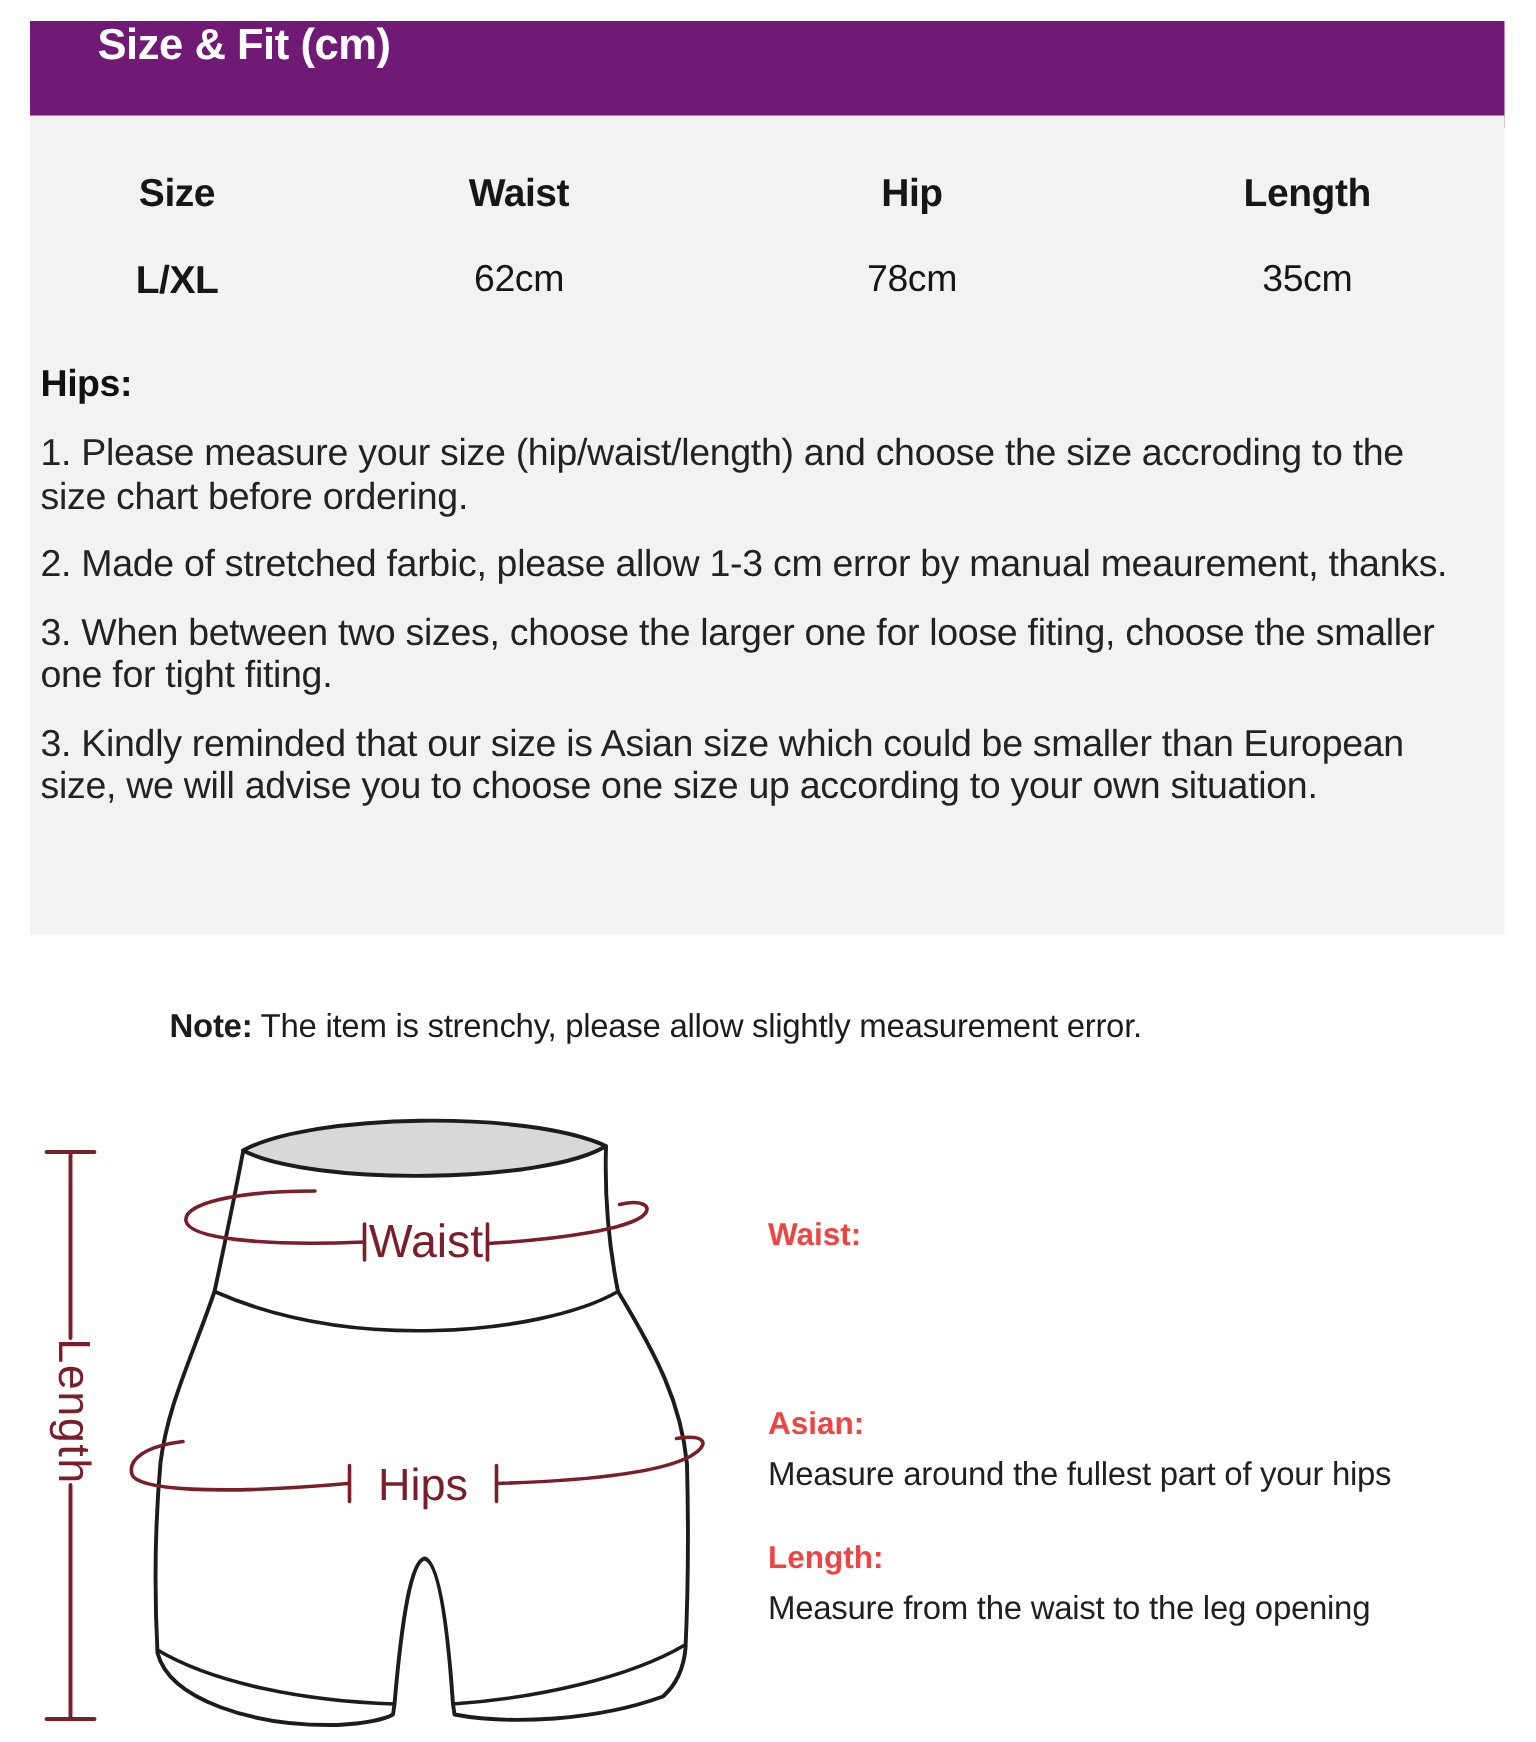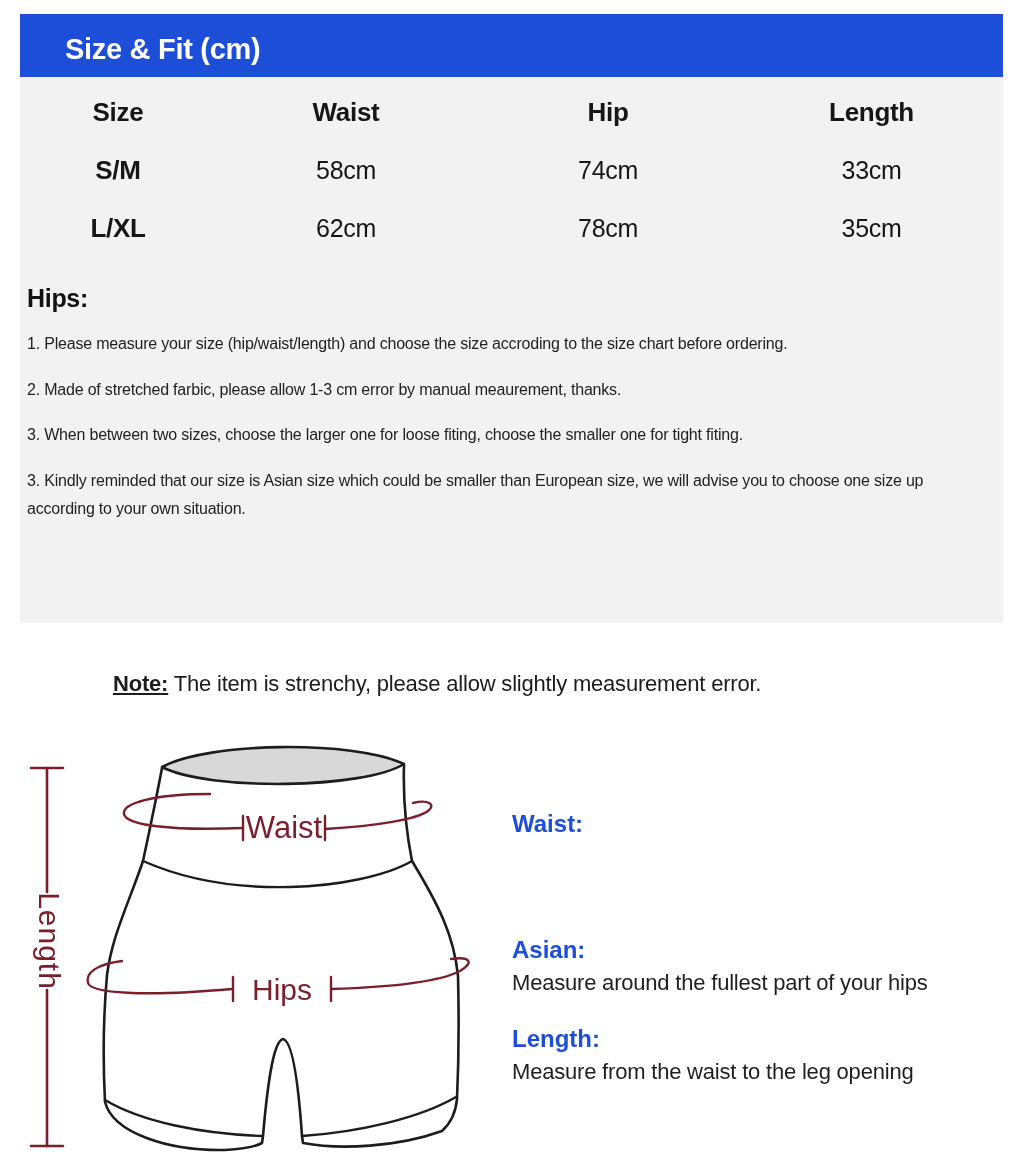--- a/index.html
+++ b/index.html
@@ -12,42 +12,41 @@
     background: #ffffff;
     overflow: hidden;
     margin: 0 auto;
   }
 
   
   .header-bar {
     position: absolute;
     left: 20px; top: 14px;
     width: 983px; height: 71px;
-    background: #1d4ed8;
+    background: #701a75;
     display: flex;
-    align-items: center;
   }
   .header-bar .title {
     color: #ffffff;
     font-size: 29px;
     font-weight: bold;
     padding-left: 45px;
     letter-spacing: -0.3px;
   }
 
   
   .panel {
     position: absolute;
     left: 20px; top: 77px;
     width: 983px; height: 546px;
     background: #f2f2f2;
   }
 
   
-  .size-table { padding-top: 6px; }
+  .size-table { padding-top: 22px; }
   .t-row {
     display: grid;
     grid-template-columns: 196px 260px 264px 263px;
     height: 58px;
     align-items: center;
   }
   .t-cell {
     text-align: center;
     font-size: 25px;
     letter-spacing: -0.3px;
@@ -60,60 +59,60 @@
   .notes { padding: 0 9px 0 7px; }
   .notes-heading {
     margin-top: 27px;
     font-size: 25px;
     font-weight: bold;
     letter-spacing: -0.3px;
     color: #111;
   }
   .notes p {
     margin-top: 17px;
-    font-size: 16px;
+    font-size: 25px;
     line-height: 28.5px;
     letter-spacing: -0.2px;
     color: #222222;
     max-width: 958px;
   }
 
   
   .stretch-note {
     position: absolute;
     left: 113px; top: 671px;
     font-size: 22px;
     letter-spacing: -0.2px;
     color: #1c1c1c;
     white-space: nowrap;
   }
-  .stretch-note b { font-weight: bold; text-decoration: underline; }
+  .stretch-note b { font-weight: bold; }
 
   
   .diagram {
     position: absolute;
     left: 0; top: 728px;
     width: 512px; height: 433px;
   }
 
   
   .guide {
     position: absolute;
     left: 512px; top: 0;
     width: 500px;
   }
   .guide-block { position: absolute; left: 0; width: 497px; }
   .guide-block.gb-waist  { top: 808px; }
   .guide-block.gb-hips   { top: 934px; }
   .guide-block.gb-length { top: 1023px; }
   .guide-term {
-    font-size: 24px;
+    font-size: 21px;
     font-weight: bold;
     line-height: 31px;
-    color: #1d4ed8;
+    color: #ef4444;
   }
   .guide-desc {
     margin-top: 3px;
     font-size: 22px;
     line-height: 29px;
     color: #1f1f1f;
     letter-spacing: -0.2px;
   }
 </style>
 </head>
@@ -126,26 +125,20 @@
   </div>
 
   <div class="panel">
 
     <div class="size-table">
       <div class="t-row">
         <div class="t-cell hdr">Size</div>
         <div class="t-cell hdr">Waist</div>
         <div class="t-cell hdr">Hip</div>
         <div class="t-cell hdr">Length</div>
-      </div>
-      <div class="t-row">
-        <div class="t-cell size-label">S/M</div>
-        <div class="t-cell">58cm</div>
-        <div class="t-cell">74cm</div>
-        <div class="t-cell">33cm</div>
       </div>
       <div class="t-row">
         <div class="t-cell size-label">L/XL</div>
         <div class="t-cell">62cm</div>
         <div class="t-cell">78cm</div>
         <div class="t-cell">35cm</div>
       </div>
     </div>
 
     <div class="notes">

